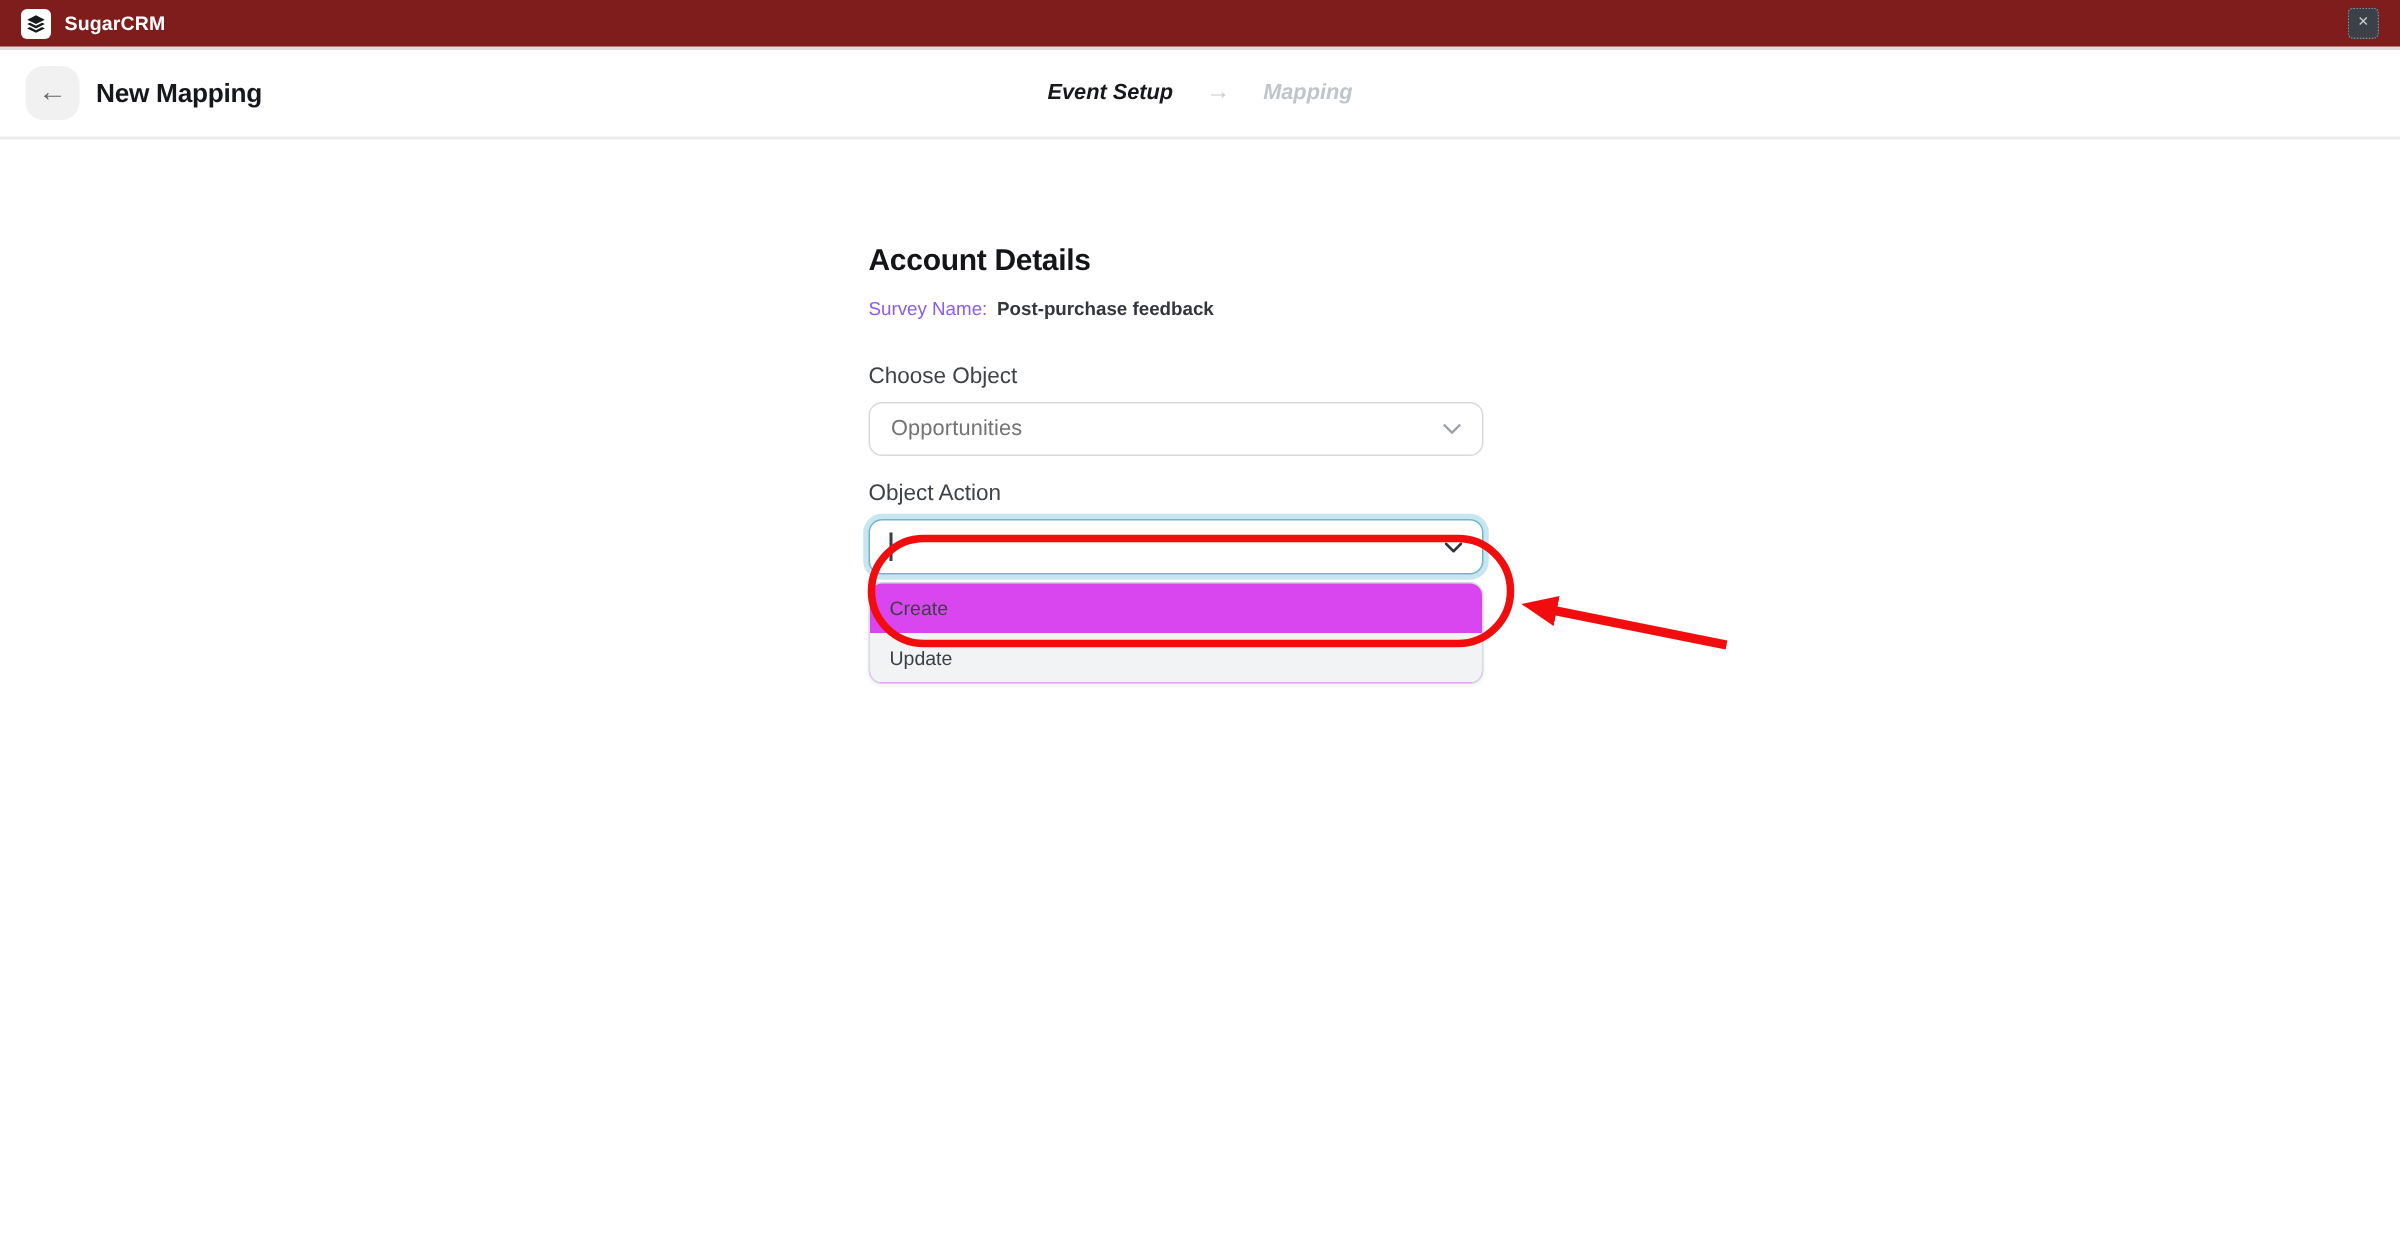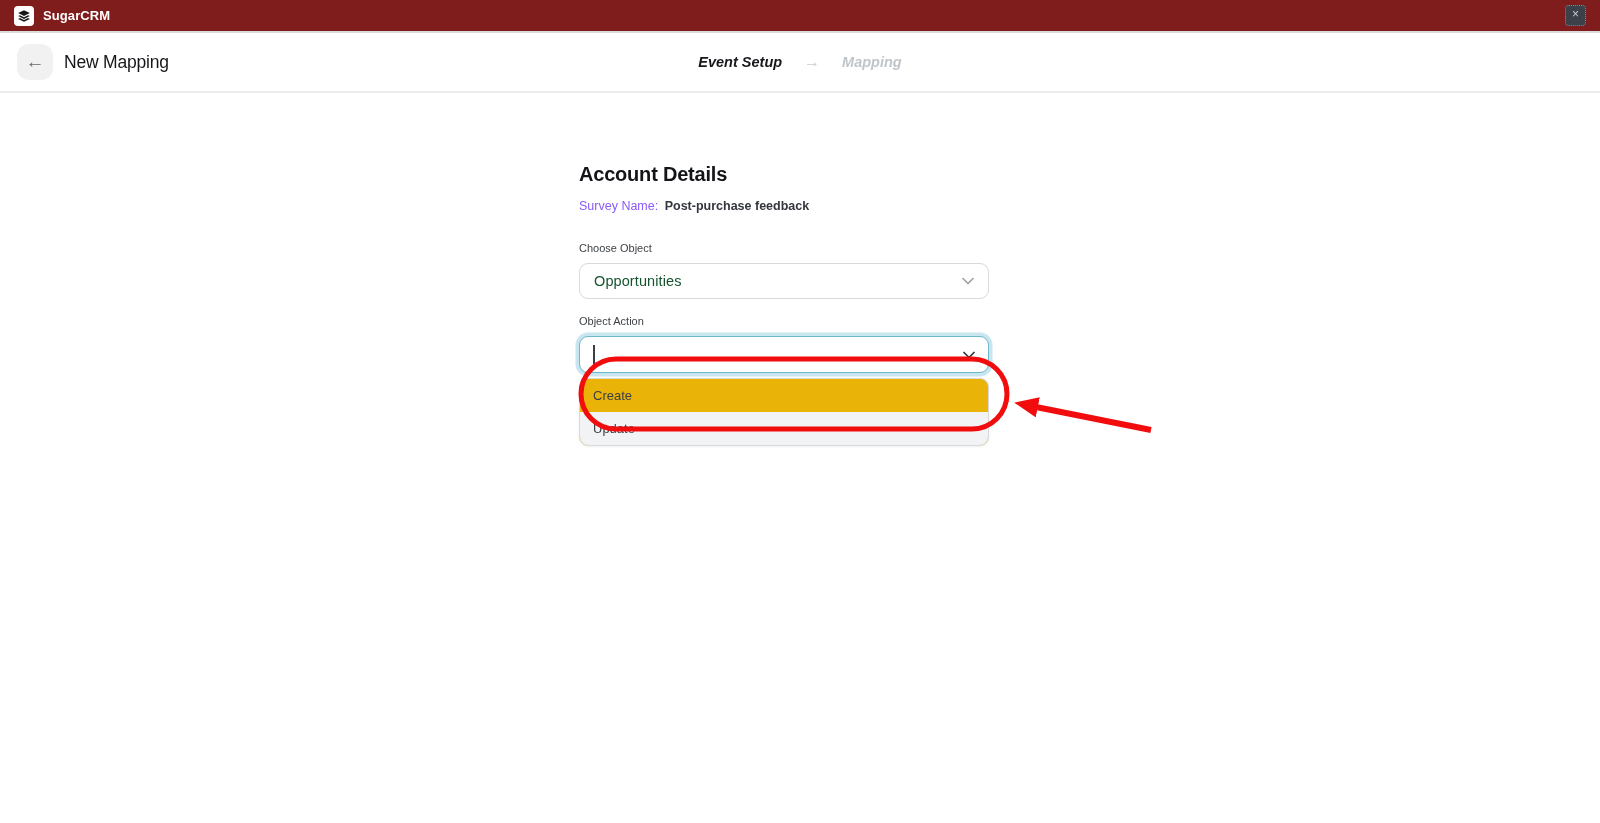--- a/index.html
+++ b/index.html
@@ -62,21 +62,21 @@
     border-radius: 12px;
     background: #f1f1f2;
     color: #63676c;
     font-size: 19px;
     display: flex; align-items: center; justify-content: center;
     cursor: pointer;
   }
   .page-title {
     margin-left: 11px;
     font-size: 17.5px;
-    font-weight: 400;
+    font-weight: 700;
     color: #16171a;
     letter-spacing: -0.2px;
   }
   .stepper {
     position: absolute;
     left: 50%;
     transform: translateX(-50%);
     display: flex;
     align-items: center;
     gap: 22px;
@@ -103,38 +103,38 @@
   .survey-line {
     margin-top: 13px;
     font-size: 12.5px;
   }
   .survey-label { color: #8b5cf6; }
   .survey-value { color: #33373d; font-weight: 700; margin-left: 3px; }
 
   .field-group { margin-top: 29px; }
   .field-group + .field-group { margin-top: 16px; }
   .field-label {
-    font-size: 11px;
+    font-size: 15px;
     color: #3f4348;
     margin-bottom: 9px;
   }
   .select-box {
     height: 36px;
     border: 1px solid #d7d9db;
     border-radius: 9px;
     background: #ffffff;
     display: flex;
     align-items: center;
     justify-content: space-between;
     padding: 0 14px;
     cursor: pointer;
   }
   .select-value {
     font-size: 14.5px;
-    color: #14532d;
+    color: #737373;
     letter-spacing: 0.1px;
   }
   .select-box.focused {
     height: 37px;
     border: 1.5px solid #6fb7cb;
     box-shadow: 0 0 0 3.5px #c9e6f0;
     padding: 0 13px;
   }
   .text-cursor {
     width: 1.5px;
@@ -142,21 +142,21 @@
     background: #3a3f45;
     display: inline-block;
   }
   .chev { display: flex; align-items: center; }
 
   
   .dropdown-panel {
     margin-top: 5px;
     border: 1px solid #d7d9db;
     border-radius: 9px;
-    background: #eab308;
+    background: #d946ef;
     overflow: hidden;
     box-shadow: 0 1px 3px rgba(0,0,0,0.06);
   }
   .dropdown-option {
     height: 33px;
     display: flex;
     align-items: center;
     padding: 0 13px;
     font-size: 13px;
     color: #3c4046;

